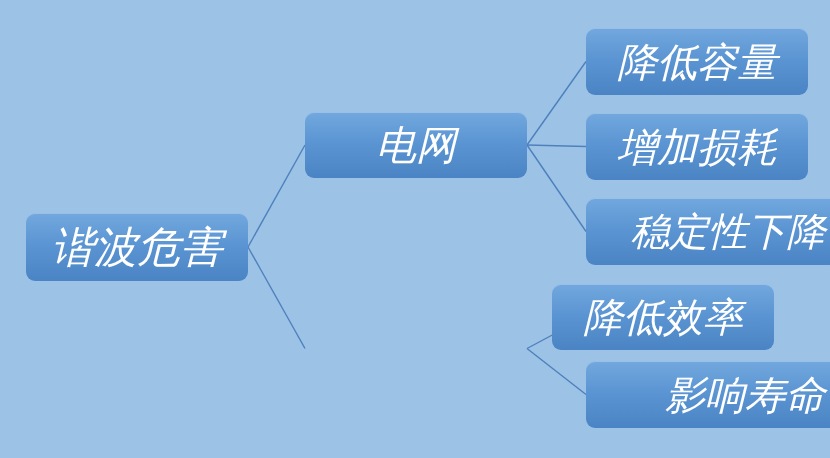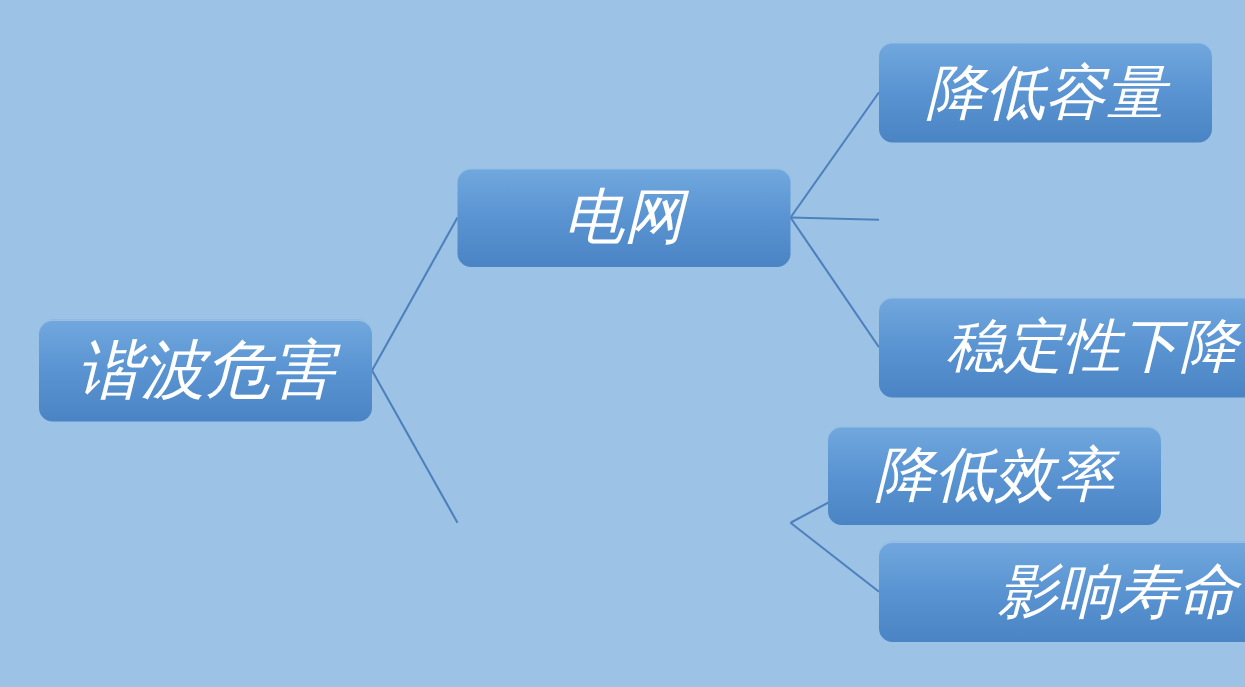--- a/index.html
+++ b/index.html
@@ -67,20 +67,21 @@
     <line x1="527" y1="348.5" x2="586" y2="394.5"></line>
   </svg>
 
   <div class="node node-grid">电网</div>
 
   <div class="node node-root">谐波危害</div>
 
 
   <div class="node node-leaf-1">降低容量</div>
 
+  <div class="node node-leaf-2">增加损耗</div>
 
   <div class="node node-leaf-3">稳定性下降</div>
 
   <div class="node node-leaf-4">降低效率</div>
 
   <div class="node node-leaf-5">影响寿命</div>
 
 </div>
 
 </body></html>

